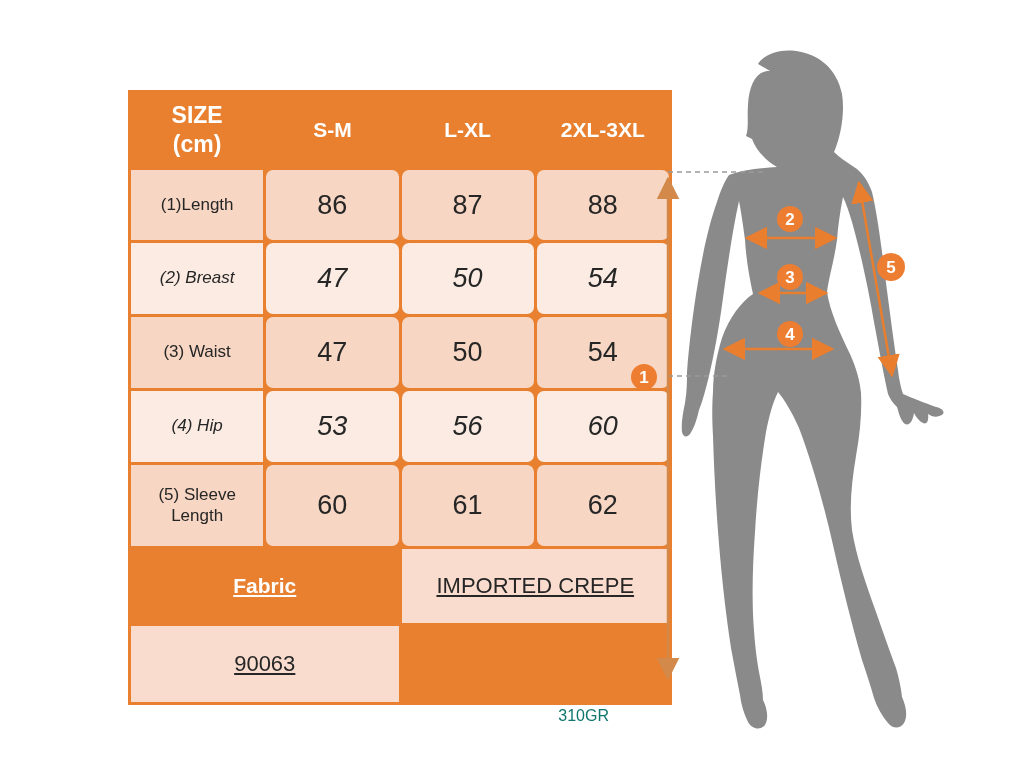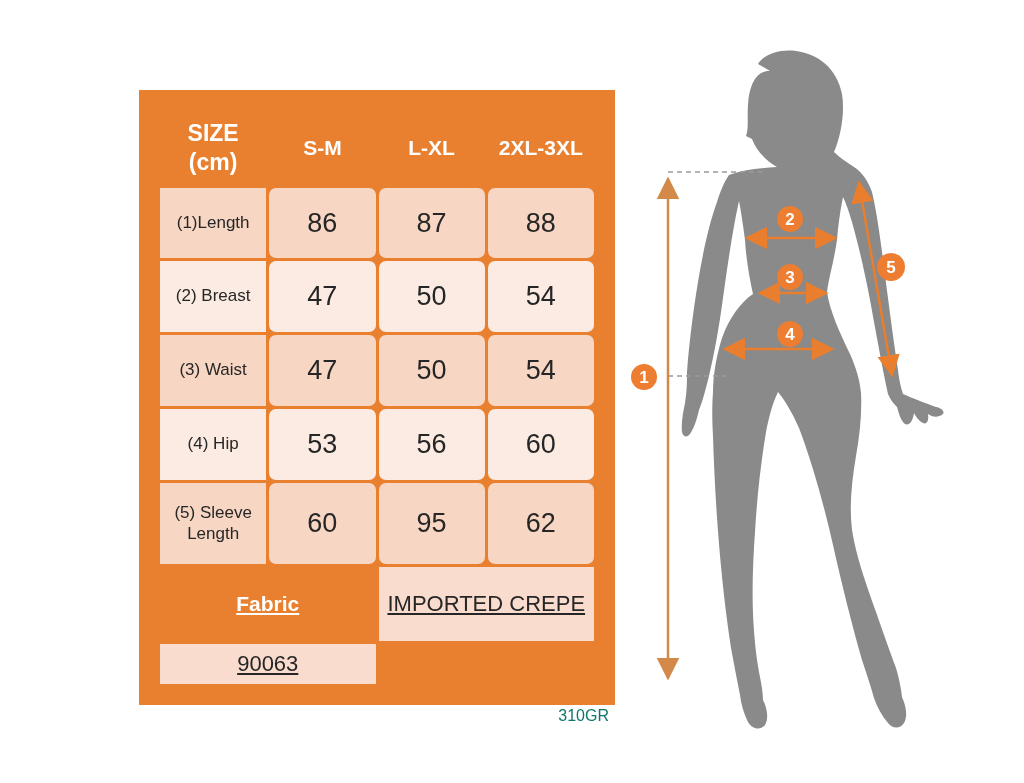--- a/index.html
+++ b/index.html
@@ -1,39 +1,39 @@
 <!DOCTYPE html>
 <html><head>
 <meta charset="utf-8">
 <style>
   * { margin: 0; padding: 0; box-sizing: border-box; }
   html, body { width: 1024px; height: 783px; background: #ffffff; overflow: hidden; }
   body { position: relative; font-family: "Liberation Sans", sans-serif; color: #262626; }
 
   
   .size-table {
-    position: absolute; left: 139px; top: 90px;
-    width: 476px; height: 615px;
+    position: absolute; left: 128px; top: 90px;
+    width: 544px; height: 615px;
     background: #E8802F;
-    padding: 21px;
+    padding: 3px;
     display: grid;
     grid-template-columns: repeat(4, 1fr);
     grid-template-rows: 74px 70px 71px 71px 71px 81px 74px 1fr;
     gap: 3px;
   }
   .cell {
     display: flex; flex-direction: column;
     align-items: center; justify-content: center;
     text-align: center;
     line-height: 1.2;
   }
   .hd { background: #E8802F; color: #ffffff; font-weight: bold; font-size: 21px; }
   .hd.unit { font-size: 23px; line-height: 1.25; }
   .row-a { background: #F7D6C3; }   
-  .row-b { background: #FBEBE2; }   
+  .row-b { background: #FBEBE2; font-style: italic; }   
   .lbl { font-size: 17px; padding: 0 6px; text-align: center; }
   .val { font-size: 27px; border-radius: 7px; }
   .span2 { grid-column: span 2; text-decoration: underline; }
   .foot-val { background: #F9DCCD; font-size: 22px; }
 
   .weight-note {
     position: absolute; left: 145px; top: 707px; width: 464px;
     text-align: right; font-size: 16px; color: #0f766e;
   }
 
@@ -78,21 +78,21 @@
   <div class="cell row-a val">50</div>
   <div class="cell row-a val">54</div>
 
   <div class="cell row-b lbl">(4) Hip</div>
   <div class="cell row-b val">53</div>
   <div class="cell row-b val">56</div>
   <div class="cell row-b val">60</div>
 
   <div class="cell row-a lbl">(5) Sleeve Length</div>
   <div class="cell row-a val">60</div>
-  <div class="cell row-a val">95</div>
+  <div class="cell row-a val">61</div>
   <div class="cell row-a val">62</div>
 
   <div class="cell hd span2">Fabric</div>
 
   <div class="cell foot-val span2">IMPORTED CREPE</div>
   <div class="cell foot-val span2">90063</div>
 </div>
 
 <div class="weight-note">310GR</div>
 

